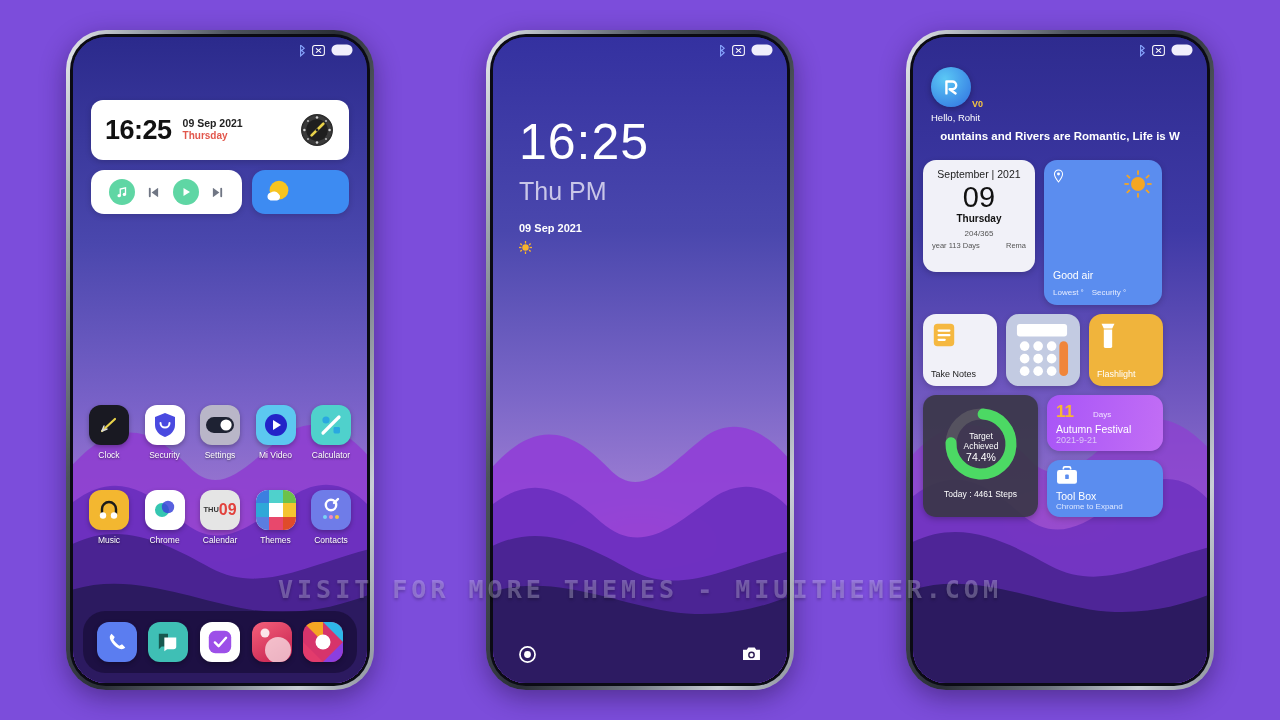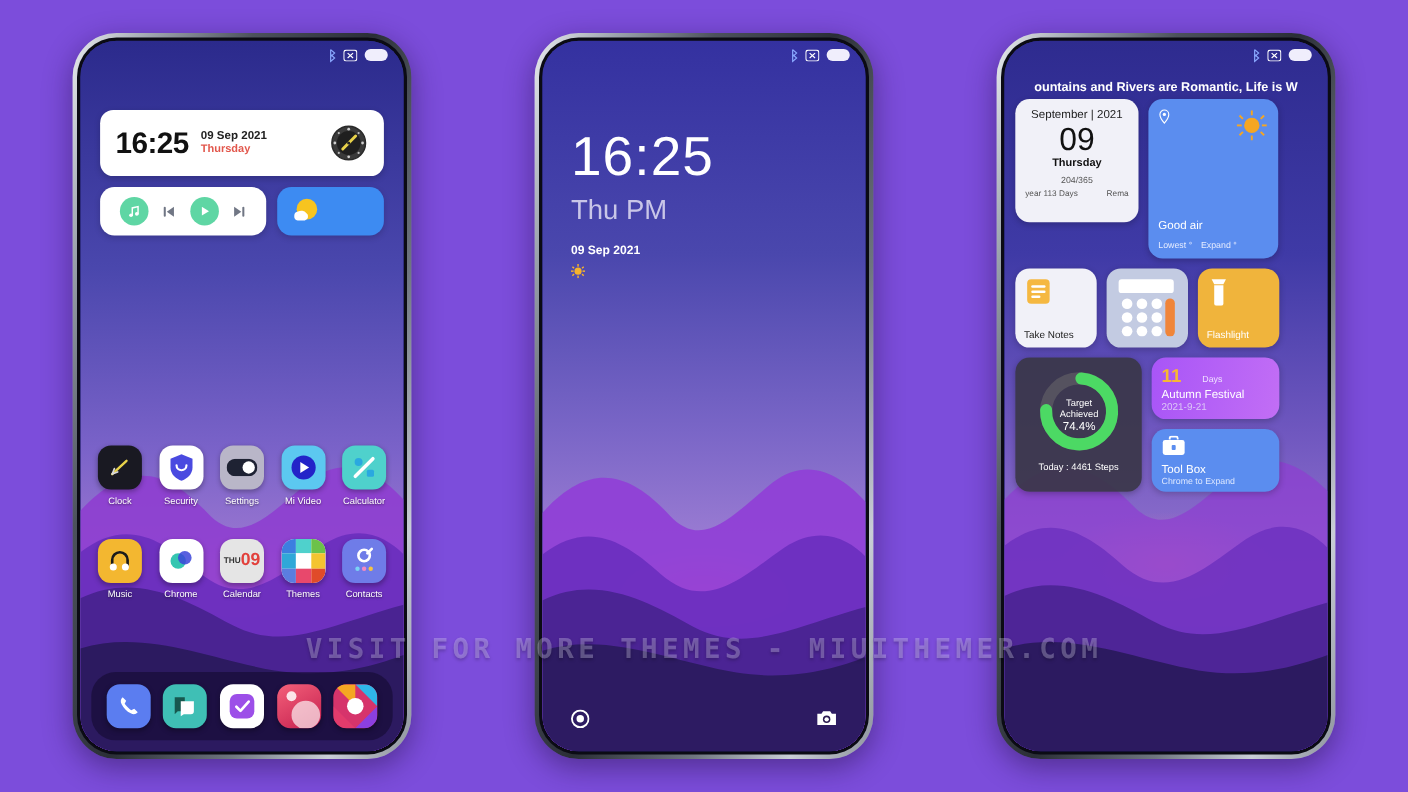--- a/index.html
+++ b/index.html
@@ -111,21 +111,21 @@
   .avatar { width: 40px; height: 40px; border-radius: 50%;
             background: radial-gradient(circle at 35% 30%, #5bc8f5, #2f6fe0);
             display: flex; align-items: center; justify-content: center; position: relative;
             box-shadow: 0 2px 6px rgba(0,0,0,.3); }
   .vbadge { position: absolute; right: -12px; bottom: -2px; font-size: 9px;
             color: #f5c542; font-weight: 700; }
   .hello { font-size: 9.5px; color: #fff; margin-top: 5px; }
   .quote { font-size: 11.5px; color: #fff; margin-top: 7px; text-align: center;
            white-space: nowrap; overflow: hidden; font-weight: bold; }
 
-  .wrow { display: flex; gap: 9px; margin-top: 4px; }
+  .wrow { display: flex; gap: 9px; margin-top: 18px; }
   .calcard { width: 112px; height: 112px; background: #f1f1f8; border-radius: 13px;
              padding: 8px 6px; text-align: center; box-shadow: 0 2px 6px rgba(0,0,0,.2); }
   .calcard .m { font-size: 10.5px; color: #222; }
   .calcard .d { font-size: 29px; color: #111; font-weight: 400; line-height: 1.05; margin-top: 2px; }
   .calcard .w { font-size: 10px; color: #111; font-weight: 700; margin-top: 1px; }
   .calcard .r { font-size: 8px; color: #555; margin-top: 5px; }
   .calcard .r2 { font-size: 7.5px; color: #555; margin-top: 3px;
                  display: flex; justify-content: space-between; padding: 0 3px;
                  white-space: nowrap; overflow: hidden; }
   .wxcard { width: 118px; height: 145px; background: #5b8def; border-radius: 13px;
@@ -543,20 +543,29 @@
                 <rect x="0.6" y="0.6" width="12.8" height="10.8" rx="2.4" fill="none" stroke="#fff" stroke-width="1.1"></rect>
                 <path d="M4.3 3.6 L9.7 8.4 M9.7 3.6 L4.3 8.4" stroke="#fff" stroke-width="1.2"></path>
               </svg>
             <svg class="sb-ic" width="22" height="12" viewBox="0 0 24 13">
                 <rect x="0.5" y="0.5" width="23" height="12" rx="6" fill="#f0eefc"></rect>
               </svg>
           </div>
 
           <div class="p3">
 
+            <div class="p3head">
+              <div class="avatar">
+                <svg width="22" height="22" viewBox="0 0 24 24">
+                    <path d="M7 19 V6 h6.5 a4.2 4.2 0 0 1 0 8.4 H10.5 L17 19" fill="none" stroke="#fff" stroke-width="2.6" stroke-linecap="round" stroke-linejoin="round"></path>
+                  </svg>
+                <span class="vbadge">V0</span>
+              </div>
+              <div class="hello">Hello, Rohit</div>
+            </div>
 
             <div class="quote">ountains and Rivers are Romantic, Life is W</div>
 
             <div class="wrow">
               <div class="calcard">
                 <div class="m">September | 2021</div>
                 <div class="d">09</div>
                 <div class="w">Thursday</div>
                 <div class="r">204/365</div>
                 <div class="r2">
@@ -581,21 +590,21 @@
                         <rect x="4" y="5" width="2" height="5" transform="rotate(-45 5 7.5)"></rect>
                         <rect x="26" y="22" width="2" height="5" transform="rotate(-45 27 24.5)"></rect>
                         <rect x="26" y="5" width="2" height="5" transform="rotate(45 27 7.5)"></rect>
                         <rect x="4" y="22" width="2" height="5" transform="rotate(45 5 24.5)"></rect>
                       </g>
                     </svg>
                 </div>
                 <div class="airtxt">Good air</div>
                 <div class="hl">
                   <span>Lowest °</span>
-                  <span>Expand °</span>
+                  <span>Security °</span>
                 </div>
               </div>
             </div>
 
             <div class="srow">
               <div class="stile" style="background:#f1f1f8;">
                 <svg width="26" height="26" viewBox="0 0 28 28">
                     <rect x="3" y="2" width="22" height="24" rx="4" fill="#f5b841"></rect>
                     <rect x="7" y="8" width="14" height="2.4" rx="1.2" fill="#fff"></rect>
                     <rect x="7" y="13" width="14" height="2.4" rx="1.2" fill="#fff"></rect>

